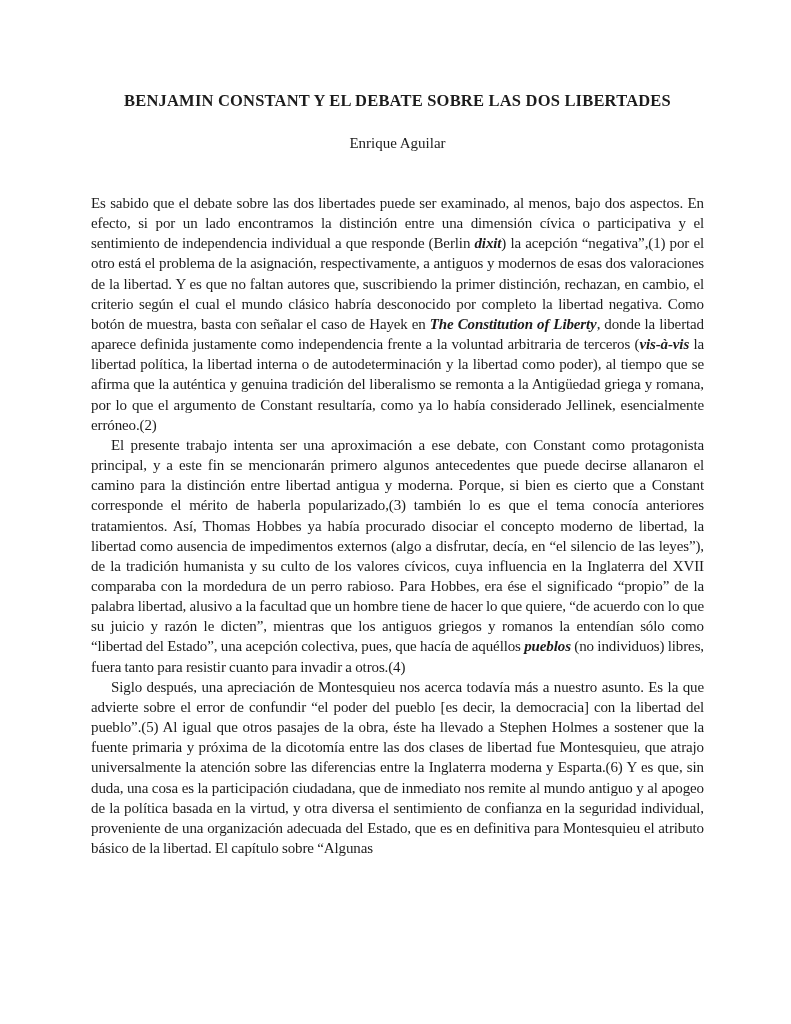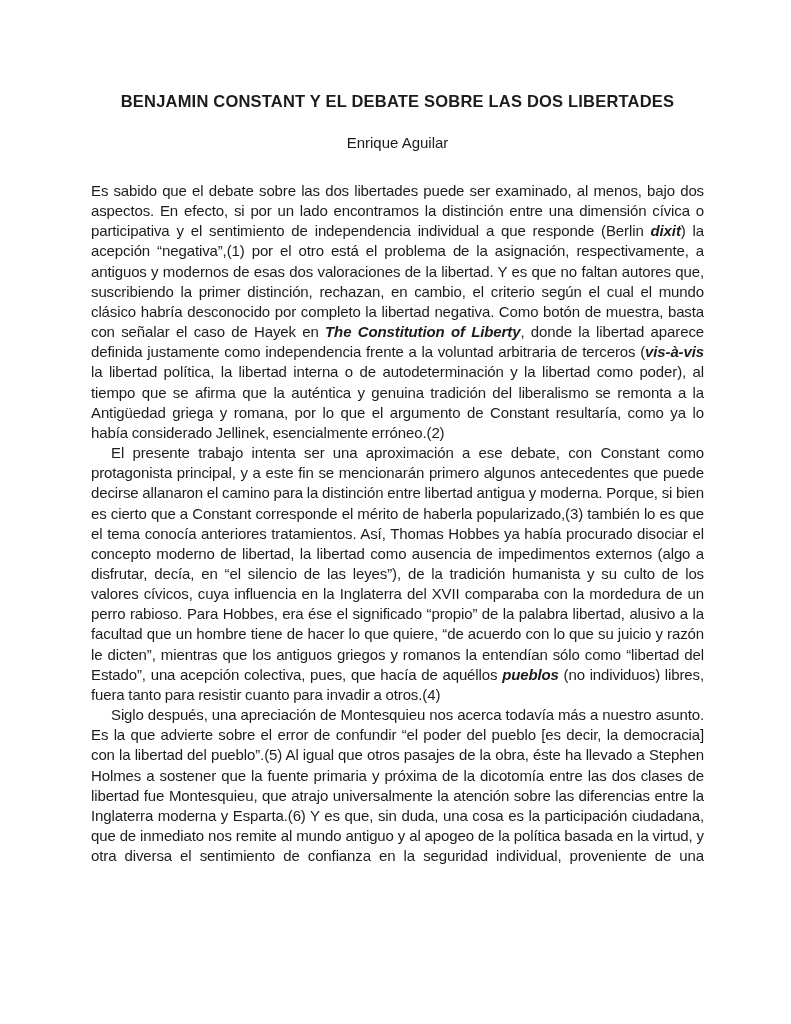--- a/index.html
+++ b/index.html
@@ -6,21 +6,21 @@
     margin: 0;
     padding: 0;
     background: #ffffff;
   }
   .page {
     position: relative;
     width: 791px;
     height: 864px;
     background: var(--paper, #ffffff);
     color: var(--ink, #1c1c1c);
-    font-family: Liberation Sans, sans-serif;
+    font-family: Liberation Serif, serif;
     overflow: hidden;
     box-sizing: border-box;
   }
   .content {
     position: absolute;
     left: 91px;
     top: 0;
     width: 613px;
   }
   .doc-title {
@@ -32,21 +32,21 @@
     text-align: center;
     letter-spacing: 0.2px;
   }
   .author {
     margin-top: 21px;
     font-size: 15px;
     line-height: 20px;
     text-align: center;
   }
   .doc-body {
-    margin-top: 28px;
+    margin-top: 40px;
     font-size: 15px;
     line-height: 20.15px;
     text-align: justify;
     letter-spacing: -0.12px;
     word-spacing: -0.3px;
   }
   .doc-body p {
     margin: 0;
   }
   .doc-body p.indent {

